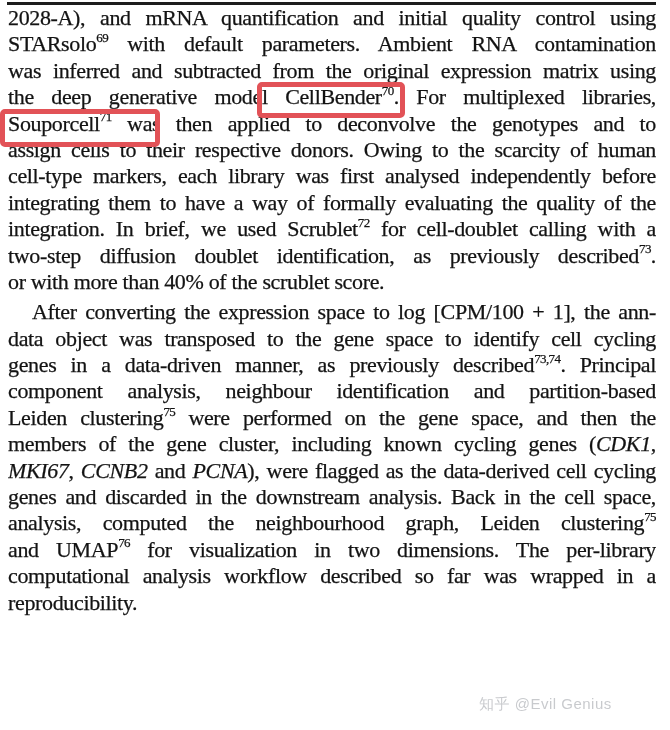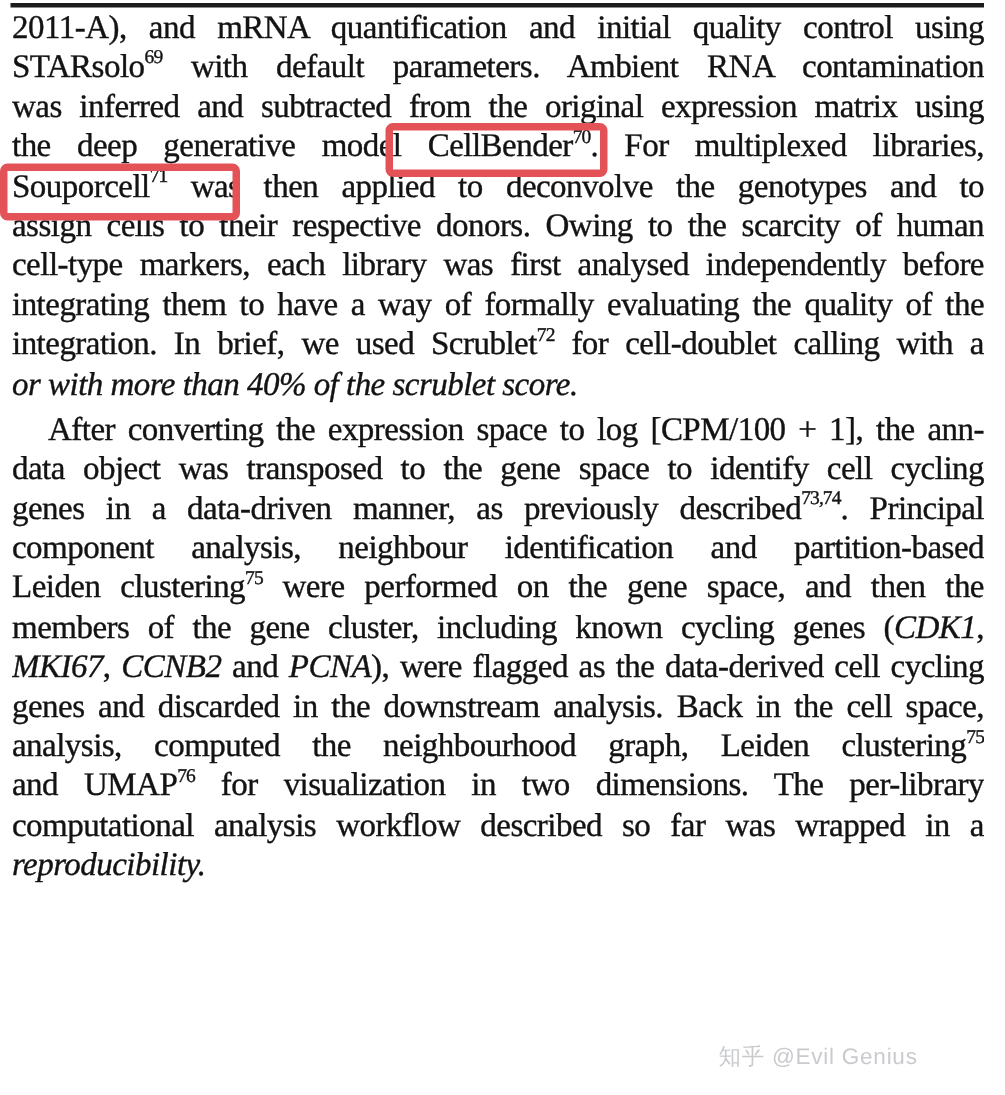--- a/index.html
+++ b/index.html
@@ -23,21 +23,21 @@
     letter-spacing: -0.35px;
     -webkit-text-stroke: 0.25px #131313;
   }
   .pline {
     text-align: justify;
     text-align-last: justify;
     height: 26.4px;
     overflow: hidden;
     white-space: normal;
   }
-  .pline.pl-last { text-align-last: left; font-style: italic; }
+  .pline.pl-last { text-align-last: left; }
   .para2 { margin-top: 4px; }
   .para2 .pline:first-child { text-indent: 24px; }
   .textcol sup {
     font-size: 13px;
     line-height: 0;
     letter-spacing: -0.6px;
     position: relative;
     top: -1px;
     vertical-align: super;
     margin-top: 32px;
@@ -65,29 +65,30 @@
   }
 </style>
 </head>
 <body>
 
 <div class="top-rule" style="background: rgb(28, 28, 28);"></div>
 
 <div class="textcol" style="color: rgb(19, 19, 19);">
 
   <div class="para">
-    <div class="pline">2011-A), and mRNA quantification and initial quality control using</div>
+    <div class="pline">2028-A), and mRNA quantification and initial quality control using</div>
     <div class="pline">STARsolo<sup>69</sup> with default parameters. Ambient RNA contamination</div>
     <div class="pline">was inferred and subtracted from the original expression matrix using</div>
     <div class="pline">the deep generative model CellBender<sup>70</sup>. For multiplexed libraries,</div>
     <div class="pline">Souporcell<sup>71</sup> was then applied to deconvolve the genotypes and to</div>
     <div class="pline">assign cells to their respective donors. Owing to the scarcity of human</div>
     <div class="pline">cell-type markers, each library was first analysed independently before</div>
     <div class="pline">integrating them to have a way of formally evaluating the quality of the</div>
     <div class="pline">integration. In brief, we used Scrublet<sup>72</sup> for cell-doublet calling with a</div>
+    <div class="pline">two-step diffusion doublet identification, as previously described<sup>73</sup>.</div>
     <div class="pline pl-last">or with more than 40% of the scrublet score.</div>
   </div>
 
   <div class="para para2">
     <div class="pline">After converting the expression space to log [CPM/100 + 1], the ann-</div>
     <div class="pline">data object was transposed to the gene space to identify cell cycling</div>
     <div class="pline">genes in a data-driven manner, as previously described<sup>73,74</sup>. Principal</div>
     <div class="pline">component analysis, neighbour identification and partition-based</div>
     <div class="pline">Leiden clustering<sup>75</sup> were performed on the gene space, and then the</div>
     <div class="pline">members of the gene cluster, including known cycling genes (<i>CDK1</i>,</div>

